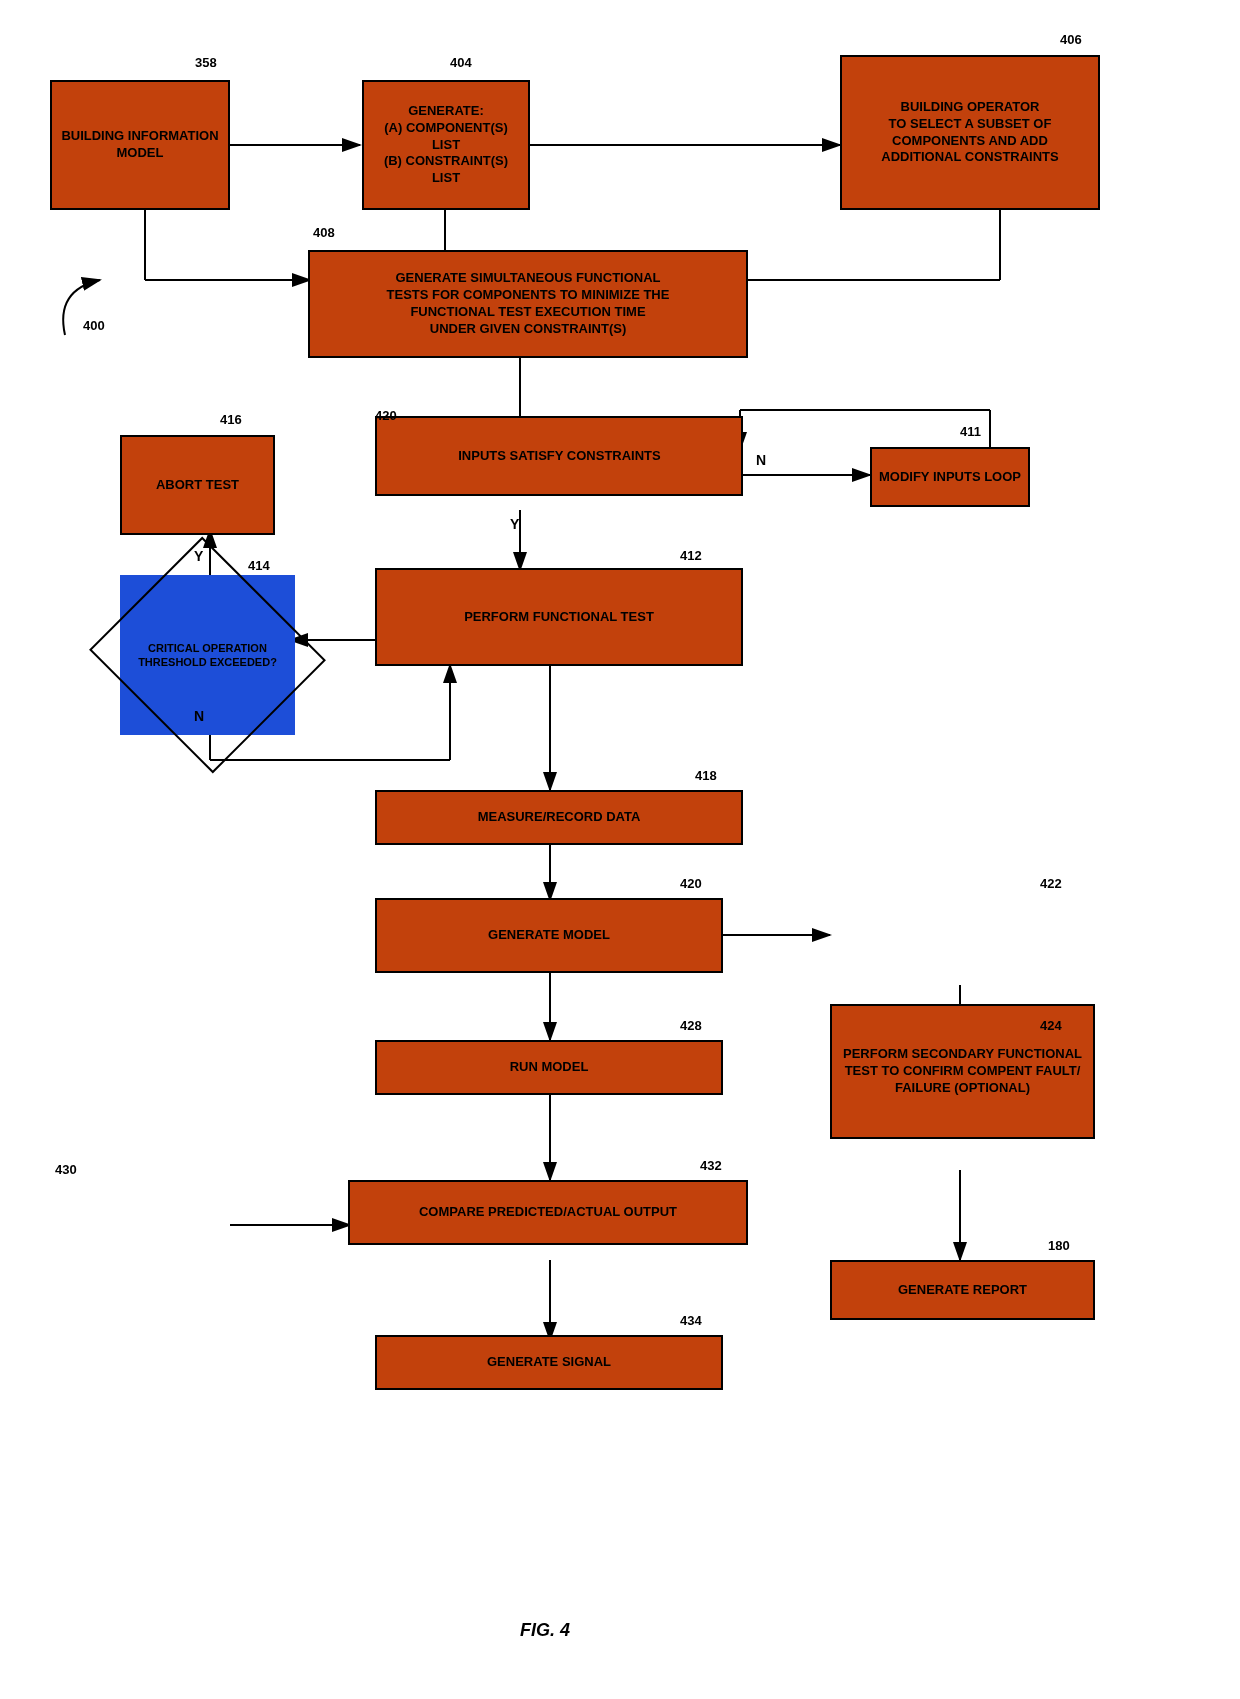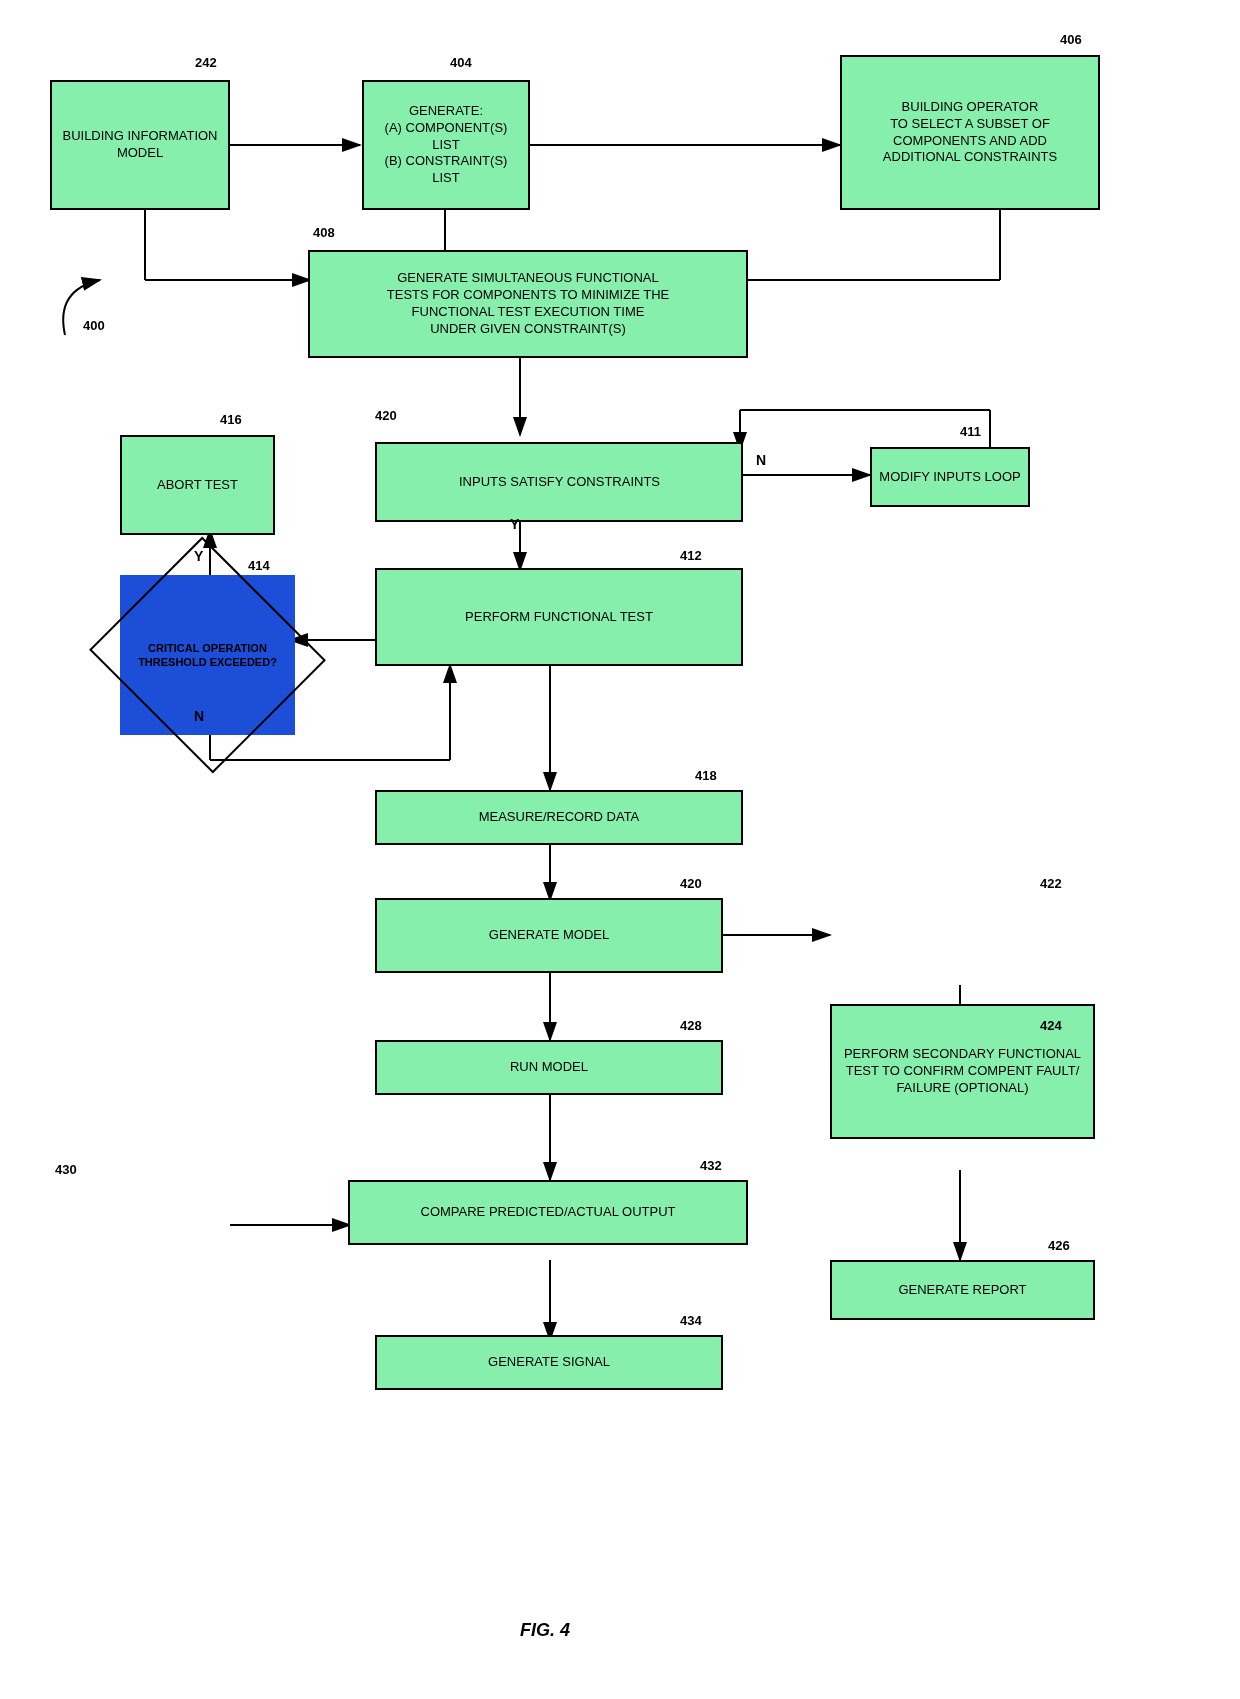--- a/index.html
+++ b/index.html
@@ -12,27 +12,27 @@
       overflow: hidden;
     }
     .diagram-container {
       position: relative;
       width: 1240px;
       height: 1699px;
     }
     .box {
       position: absolute;
       border: 2px solid #000;
-      background: #86efac;
+      background: #c2410c;
       display: flex;
       align-items: center;
       justify-content: center;
       text-align: center;
       font-size: 13px;
-      font-weight: normal;
+      font-weight: bold;
       line-height: 1.3;
       padding: 6px;
     }
     .diamond {
       position: absolute;
       background: #1d4ed8;
       display: flex;
       align-items: center;
       justify-content: center;
       text-align: center;
@@ -137,40 +137,40 @@
 
     <path d="M 65 335 Q 55 290 100 280" stroke="#000" stroke-width="2" fill="none" marker-end="url(#arrowhead)"></path>
 
   </svg>
 
   <div class="box" style="left:50px; top:80px; width:180px; height:130px;">
     <span>BUILDING
 INFORMATION
 MODEL</span>
   </div>
-  <span class="label" style="left:195px; top:55px;">242</span>
+  <span class="label" style="left:195px; top:55px;">358</span>
 
   <div class="box" style="left:362px; top:80px; width:168px; height:130px;">
     <span>GENERATE:<br>(A) COMPONENT(S) LIST<br>(B) CONSTRAINT(S) LIST</span>
   </div>
   <span class="label" style="left:450px; top:55px;">404</span>
 
   <div class="box" style="left:840px; top:55px; width:260px; height:155px;justify-content:center;">
     <span>BUILDING OPERATOR<br>TO SELECT A SUBSET OF<br>COMPONENTS AND ADD<br>ADDITIONAL CONSTRAINTS</span>
   </div>
   <span class="label" style="left:1060px; top:32px;">406</span>
 
   <div class="box" style="left:308px; top:250px; width:440px; height:108px;">
     <span>GENERATE SIMULTANEOUS FUNCTIONAL<br>TESTS FOR COMPONENTS TO MINIMIZE THE<br>FUNCTIONAL TEST EXECUTION TIME<br>UNDER GIVEN CONSTRAINT(S)</span>
   </div>
   <span class="label" style="left:313px; top:225px;">408</span>
 
   <span class="label" style="left:42px; top:318px;margin-left:41px;">400</span>
 
-  <div class="box" style="left:375px; top:442px; width:368px; height:80px;padding-left:7px;">
+  <div class="box" style="left:375px; top:416px; width:368px; height:80px;padding-left:7px;">
     <span>INPUTS SATISFY CONSTRAINTS</span>
   </div>
   <span class="label" style="left:375px; top:408px;">420</span>
 
   <span class="label" style="left:756px; top:452px; font-size:14px;">N</span>
 
   <span class="label" style="left:510px; top:516px; font-size:14px;">Y</span>
 
   <div class="box" style="left:870px; top:447px; width:160px; height:60px;">
     <span>MODIFY INPUTS LOOP</span>
@@ -234,17 +234,17 @@
   <span class="label" style="left:700px; top:1158px;">432</span>
 
   <div class="box" style="left:375px; top:1335px; width:348px; height:55px;">
     <span>GENERATE SIGNAL</span>
   </div>
   <span class="label" style="left:680px; top:1313px;">434</span>
 
   <div class="box" style="left:830px; top:1260px; width:265px; height:60px;">
     <span>GENERATE REPORT</span>
   </div>
-  <span class="label" style="left:1048px; top:1238px;">426</span>
+  <span class="label" style="left:1048px; top:1238px;">180</span>
 
   <div class="fig-caption" style="left:520px; top:1620px;">FIG. 4</div>
 
 </div>
 
 </body></html>

